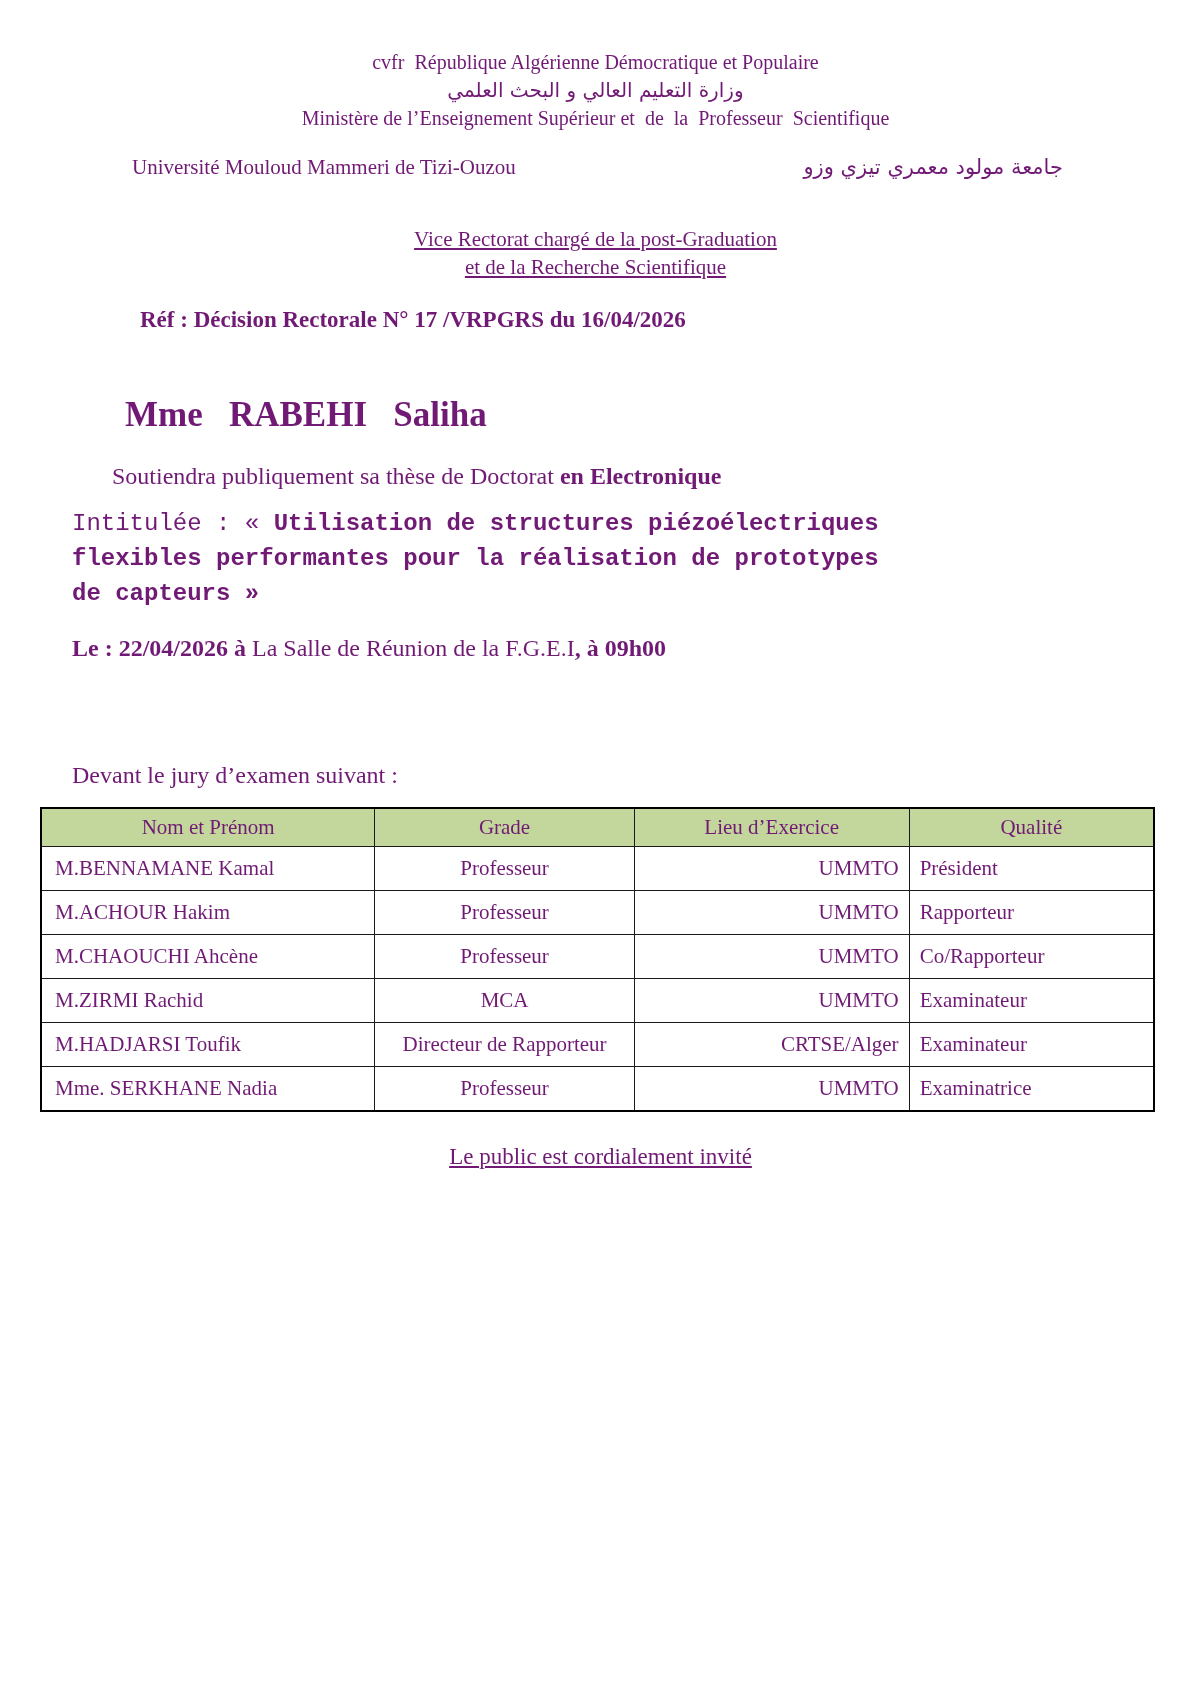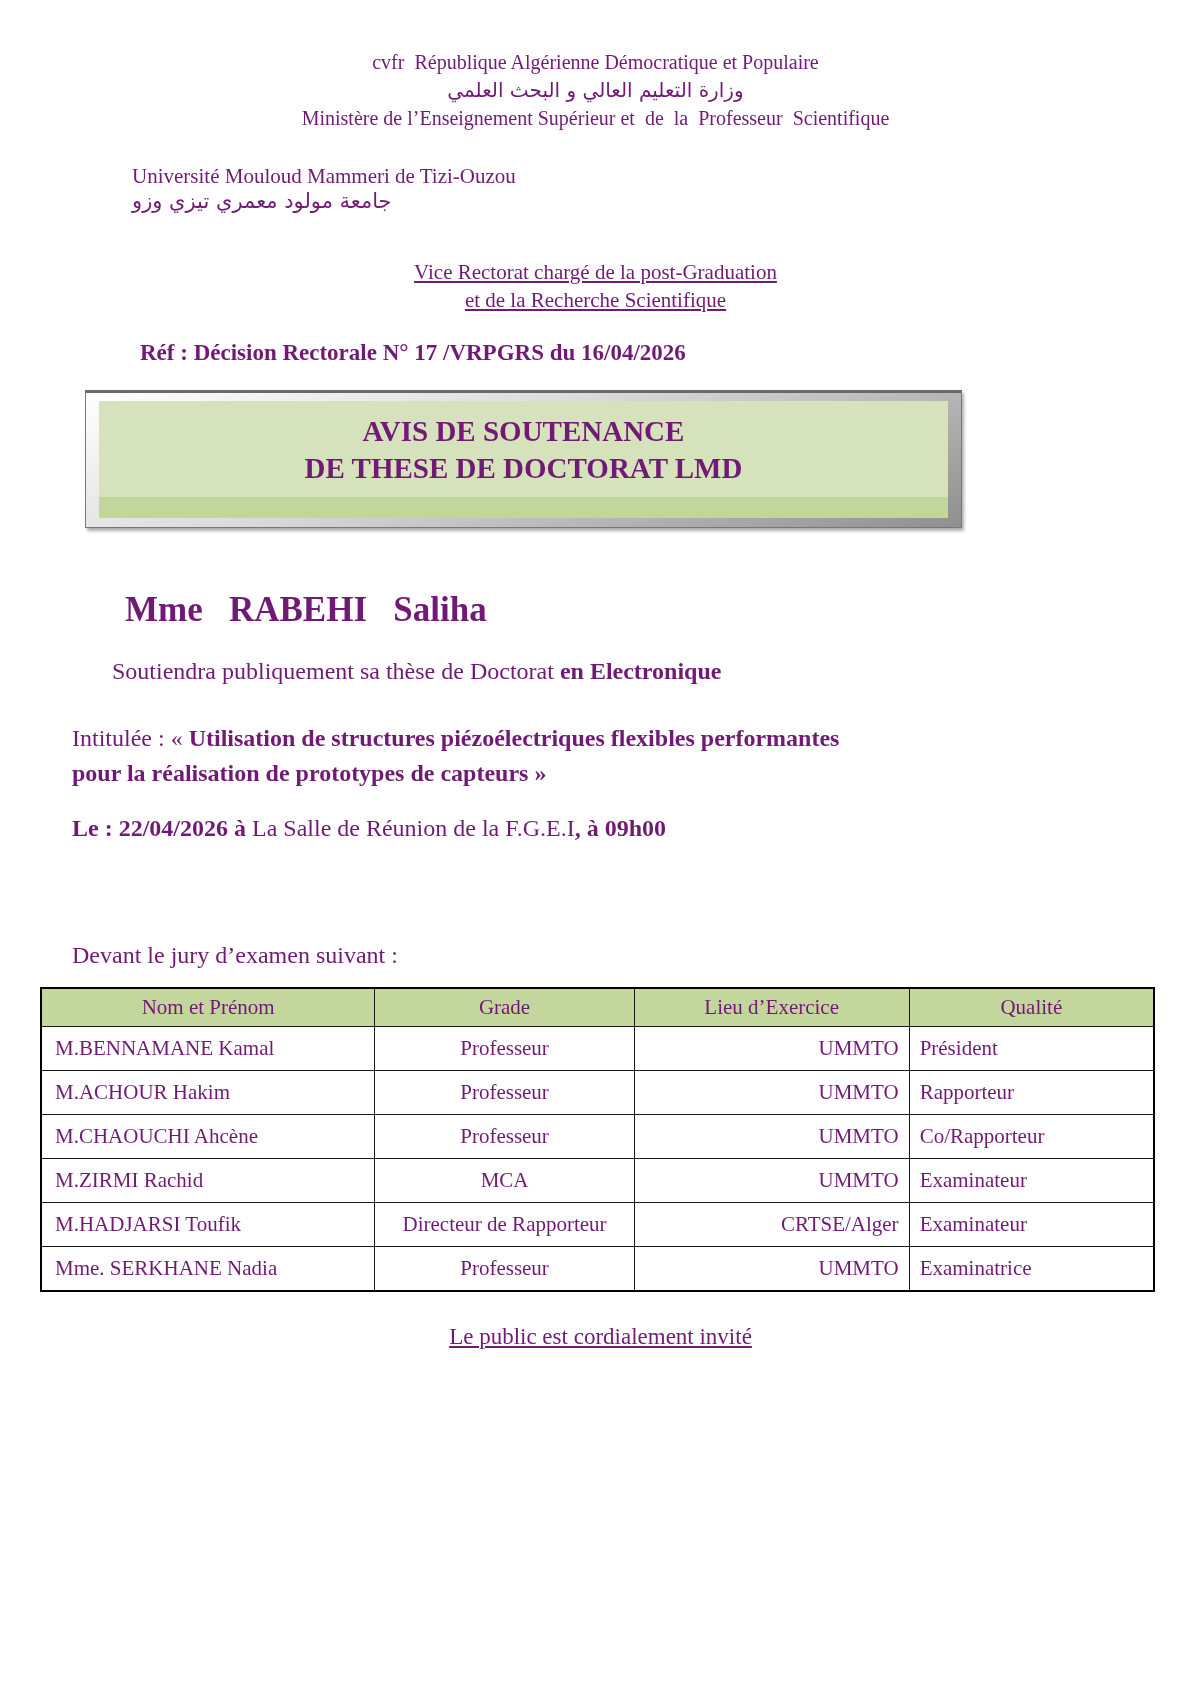--- a/index.html
+++ b/index.html
@@ -14,23 +14,22 @@
   }
   .pre{white-space:pre-wrap;}
   .arabic{font-family:"DejaVu Sans",sans-serif;direction:rtl;}
 
   
   .top-block{padding-top:48px;text-align:center;line-height:28px;font-size:20px;}
   .top-block .ar{font-size:20px;}
 
   .university-row{
     display:flex;justify-content:space-between;align-items:baseline;
-    margin-top:32px;padding-left:132px;padding-right:128px;
+    margin-top:23px;padding-left:132px;padding-right:128px;
     font-size:21px;
-    flex-direction:column;
   }
   .university-row .ar{font-size:21px;}
 
   .vice-rectorat{margin-top:45px;text-align:center;font-size:21px;line-height:28px;}
   .vice-rectorat div{text-decoration:underline;}
 
   .ref-line{margin-top:26px;margin-left:140px;font-size:23px;font-weight:bold;}
 
   
   .banner-frame{
@@ -49,21 +48,21 @@
     padding:12px 0 10px 0;
   }
   .banner-strip{height:21px;background:#c2d69b;}
 
   
   .candidate-name{
     margin-top:62px;margin-left:125px;
     font-size:35px;font-weight:bold;
   }
   .soutiendra-line{margin-top:28px;margin-left:112px;font-size:24px;}
-  .intitulee-line{margin-top:36px;margin-left:72px;font-size:24px;line-height:35px;max-width:810px;}
+  .intitulee-line{margin-top:16px;margin-left:72px;font-size:24px;line-height:35px;max-width:810px;font-family:Liberation Mono, monospace;}
   .le-line{margin-top:24px;margin-left:72px;font-size:24px;}
   .bold{font-weight:bold;}
   .devant-line{margin-top:100px;margin-left:72px;font-size:24px;}
 
   
   table.jury{
     margin-top:18px;margin-left:40px;
     width:1115px;border-collapse:collapse;
     font-size:21px;table-layout:fixed;
   }
@@ -107,27 +106,20 @@
     <span class="arabic ar">جامعة مولود معمري تيزي وزو</span>
   </div>
 
   <div class="vice-rectorat">
     <div>Vice Rectorat chargé de la post-Graduation</div>
     <div> et de la Recherche Scientifique</div>
   </div>
 
   <div class="ref-line">Réf : Décision Rectorale N° 17 /VRPGRS du 16/04/2026</div>
 
-  <div class="banner-frame">
-    <div class="banner-text">
-      <div>AVIS DE SOUTENANCE</div>
-      <div>DE THESE DE DOCTORAT LMD</div>
-    </div>
-    <div class="banner-strip"></div>
-  </div>
 
   <div class="candidate-name pre">Mme   RABEHI   Saliha</div>
 
   <div class="soutiendra-line">
     <span>Soutiendra publiquement sa thèse de Doctorat </span><span class="bold">en Electronique</span>
   </div>
 
   <div class="intitulee-line">
     <span>Intitulée : « </span><span class="bold">Utilisation de structures piézoélectriques flexibles performantes pour la réalisation de prototypes de capteurs »</span>
   </div>

